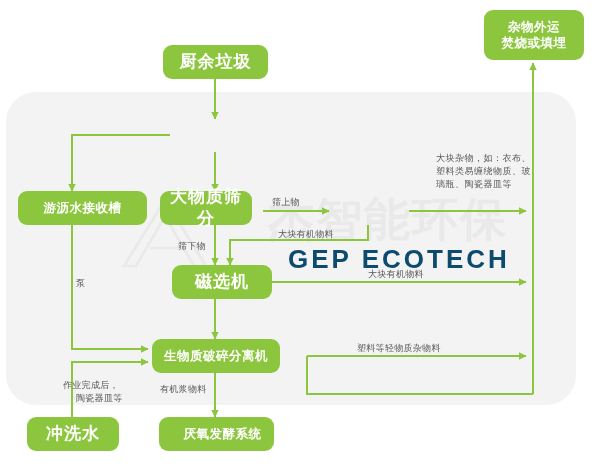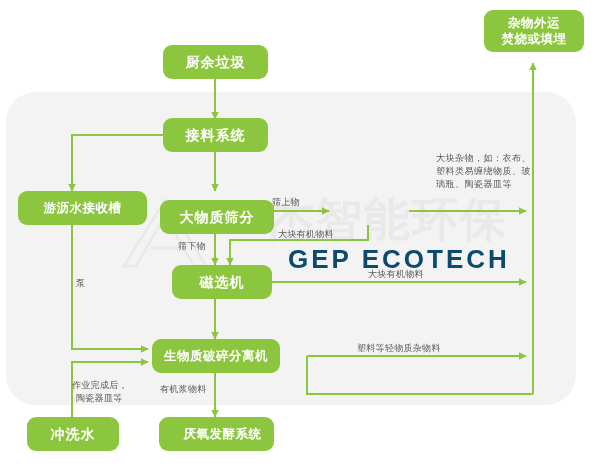--- a/index.html
+++ b/index.html
@@ -14,21 +14,21 @@
   
   .wm{position:absolute;pointer-events:none;user-select:none;}
   .wm-text{font-size:46px;font-weight:bold;color:#e9e9e9;letter-spacing:2px;
            white-space:nowrap;line-height:1;}
   .wm-sub{font-size:26px;font-weight:bold;color:#0c4a6e;letter-spacing:3px;
           white-space:nowrap;line-height:1;margin-left:20px;}
 
   
   .box{position:absolute;background:#8cc63e;border-radius:9px;color:#ffffff;
        display:flex;align-items:center;justify-content:center;text-align:center;
-       font-size:14px;font-weight:bold;letter-spacing:1px;line-height:1.32;
+       font-size:17px;font-weight:bold;letter-spacing:1px;line-height:1.32;
        box-sizing:border-box;padding:2px 4px;}
   .box.small{font-size:12.5px;letter-spacing:0.5px;}
 
   
   .lbl{position:absolute;color:#595959;font-size:9px;line-height:1.45;
        white-space:nowrap;letter-spacing:0.3px;font-family:Liberation Serif, serif;}
   .lbl.wrap{white-space:normal;letter-spacing:0.5px;}
 
   svg.links{position:absolute;left:0;top:0;width:600px;height:467px;
             overflow:visible;pointer-events:none;}
@@ -84,53 +84,52 @@
       <path d="M265,282 L526,282" marker-end="url(#ah)"></path>
 
       <path d="M307,356 L526,356" marker-end="url(#ah)"></path>
 
       <path d="M307,356 L307,394 L533,394"></path>
     </g>
   </svg>
 
   <div class="box" style="left:163px;top:45px;width:105px;height:34px;">厨余垃圾</div>
 
-  <div class="box" style="left:163px;top:118px;width:105px;height:34px;">接料系统</div>
 
   <div class="box small" style="left:18px;top:191px;width:129px;height:34px;">游沥水接收槽</div>
 
-  <div class="box" style="left:160px;top:200px;width:114px;height:34px;">大物质筛分</div>
+  <div class="box" style="left:160px;top:191px;width:92px;height:34px;">大物质筛分</div>
 
 
   <div class="box" style="left:172px;top:265px;width:100px;height:34px;">磁选机</div>
 
   <div class="box" style="left:27px;top:417px;width:92px;height:34px;">冲洗水</div>
 
   <div class="box small" style="left:152px;top:339px;width:128px;height:34px;">生物质破碎分离机</div>
 
   <div class="box small" style="left:159px;top:417px;width:115px;height:34px;padding-left:16px;">厌氧发酵系统</div>
 
-  <div class="box small" style="left:484px;top:10px;width:100px;height:42px;flex-direction:column;">
+  <div class="box small" style="left:484px;top:10px;width:100px;height:50px;flex-direction:column;">
     <span>杂物外运</span>
     <span>焚烧或填埋</span>
   </div>
 
   <div class="lbl" style="left:272px;top:196px;">筛上物</div>
 
   <div class="lbl" style="left:178px;top:240px;">筛下物</div>
 
   <div class="lbl" style="left:278px;top:228px;">大块有机物料</div>
 
   <div class="lbl" style="left:368px;top:268px;">大块有机物料</div>
 
   <div class="lbl" style="left:76px;top:277px;">泵</div>
 
   <div class="lbl" style="left:357px;top:342px;">塑料等轻物质杂物料</div>
 
   <div class="lbl" style="left:160px;top:383px;">有机浆物料</div>
 
-  <div class="lbl" style="left:72px;top:379px;text-align:right;">作业完成后，</div>
+  <div class="lbl" style="left:63px;top:379px;text-align:right;">作业完成后，</div>
   <div class="lbl" style="left:76px;top:392px;">陶瓷器皿等</div>
 
 
   <div class="lbl wrap" style="left:436px;top:152px;width:96px;">大块杂物，如：衣布、塑料类易缠绕物质、玻璃瓶、陶瓷器皿等</div>
 
 </div>
 
 </body></html>

